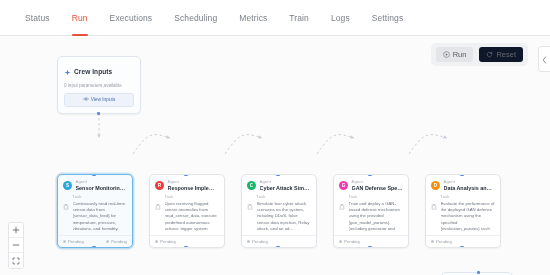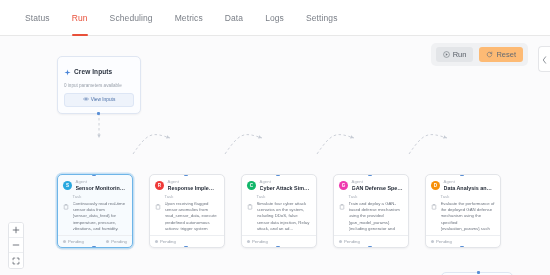--- a/index.html
+++ b/index.html
@@ -72,21 +72,21 @@
     font-size: 7.5px;
     color: #5a6069;
     background: #e3e5e8;
     border: none;
     border-radius: 3px;
     padding: 3px 7px;
     cursor: pointer;
     white-space: nowrap;
     font-family: "Liberation Sans", sans-serif;
   }
-  .tbtn.light { background: #fdba74; color: #646a72; }
+  .tbtn.light { background: #0f172a; color: #646a72; }
   .tbtn svg { display: block; }
 
   .sidetab {
     position: absolute;
     right: 0; top: 10px;
     width: 12px; height: 26px;
     background: #ffffff;
     border: 1px solid #e4e5e8;
     border-right: none;
     border-radius: 4px 0 0 4px;
@@ -246,23 +246,24 @@
   }
 </style>
 </head>
 <body>
 
 <div id="app">
 
   <div class="tabbar" id="tabbar">
       <div class="tab"><span>Status</span></div>
       <div class="tab active"><span>Run</span></div>
+      <div class="tab"><span>Executions</span></div>
       <div class="tab"><span>Scheduling</span></div>
       <div class="tab"><span>Metrics</span></div>
-      <div class="tab"><span>Data</span></div>
+      <div class="tab"><span>Train</span></div>
       <div class="tab"><span>Logs</span></div>
       <div class="tab"><span>Settings</span></div>
     </div>
 
   <div class="canvas">
 
     <svg class="edges" viewBox="0 0 550 239" preserveAspectRatio="none">
       <defs>
         <marker id="ah" markerWidth="5" markerHeight="5" refX="4" refY="2.5" orient="auto" markerUnits="strokeWidth">
           <path d="M0,0.6 L4,2.5 L0,4.4 z" fill="#c6cbd4"></path>

